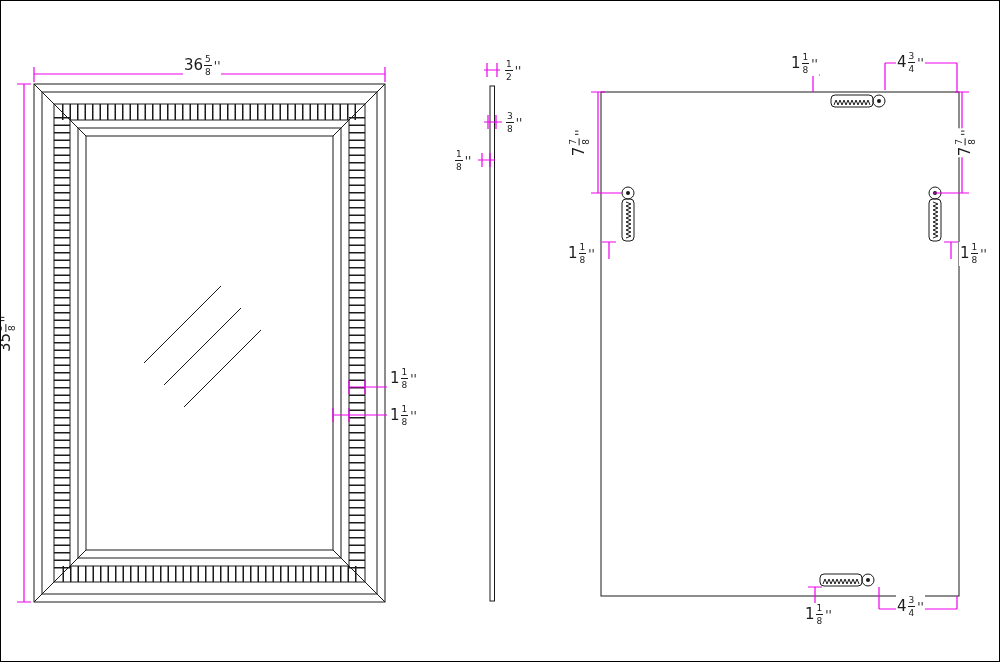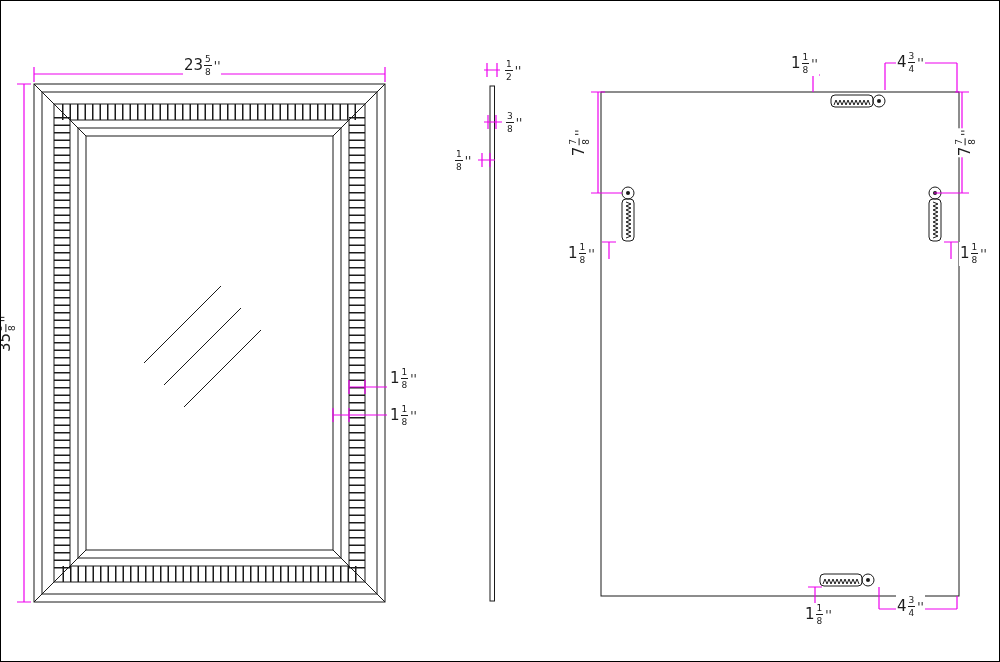--- a/index.html
+++ b/index.html
@@ -91,21 +91,21 @@
       <path d="M601 241 H615 M608 241 V258"></path>
       <path d="M943 241 H957 M950 241 V258"></path>
       <path d="M807 586 H821 M814 586 V604"></path>
       <path d="M878 608 H956 M878 586 V608 M956 595 V608"></path>
     </g>
   </svg>
 
   <div class="overlay">
 
     <div class="dim" style="left:182px;top:53px">
-      <span class="w">23</span>
+      <span class="w">36</span>
         <span class="frac">
           <span class="num">5</span>
           <span class="den">8</span>
         </span>
         <span class="unit">''</span>
     </div>
 
     <div class="dim rot" style="left:-14px;top:321px">
       <span class="w">35</span>
         <span class="frac">

